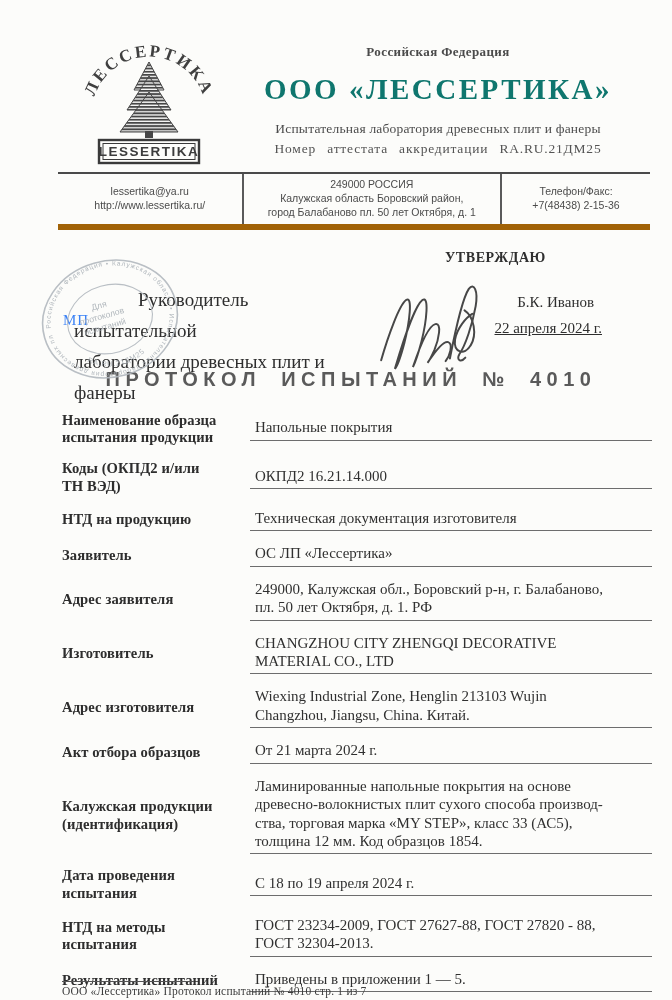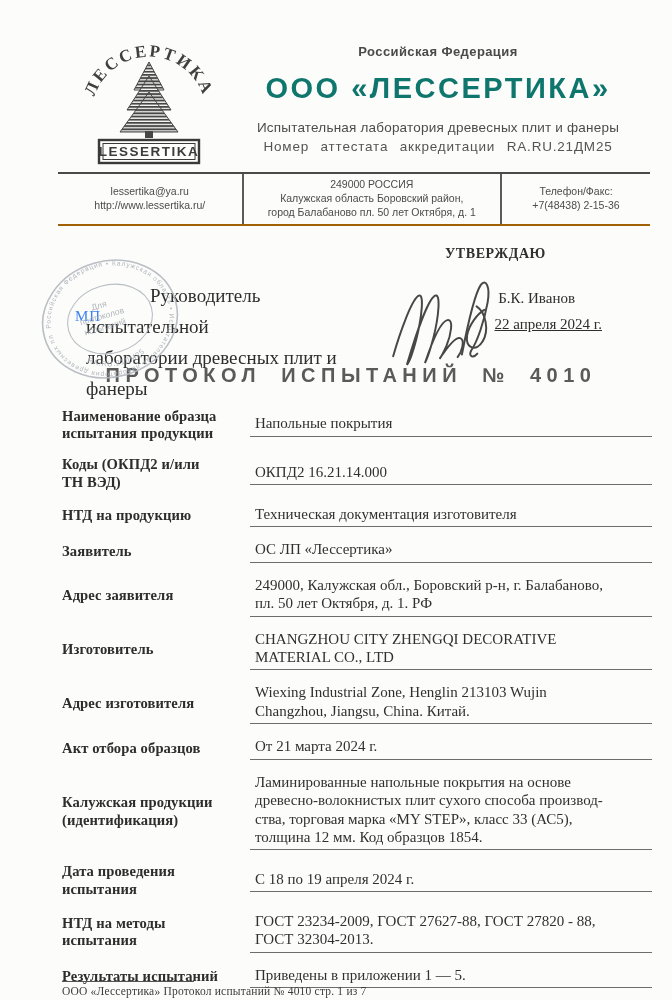--- a/index.html
+++ b/index.html
@@ -9,43 +9,43 @@
     width:672px; height:1000px;
     margin:0 auto;
     background:#fcfcfa;
     font-family:"Liberation Serif", serif;
     color:#343434;
     overflow:hidden;
   }
   
   .header { display:flex; padding:42px 22px 0 60px; }
   .logo-wrap { width:152px; margin-left:14px; flex:none; }
-  .header-center { flex:1; text-align:center; font-family:Liberation Sans, sans-serif; padding-top:2px; }
+  .header-center { flex:1; text-align:center; font-family:Liberation Serif, serif; padding-top:2px; }
   .country { font-size:13px; font-weight:bold; color:#4a4a4a; letter-spacing:0.4px; margin-bottom:13px; }
   .company { font-size:29px; font-weight:bold; color:#0f766e; letter-spacing:2.5px; margin-bottom:15px; white-space:nowrap; }
   .subtitle { font-size:13.5px; color:#4c4c4c; margin-bottom:4px; letter-spacing:0.2px; }
   .accreditation { font-size:13.5px; color:#545454; letter-spacing:0.8px; word-spacing:7px; }
   
   .contact-table {
     display:flex; margin:2px 22px 0 58px;
-    border-top:2px solid #4a4a4a; border-bottom:2px solid #a16207;
+    border-top:2px solid #4a4a4a; border-bottom:6px solid #a16207;
     font-family:"Liberation Sans", sans-serif;
     font-size:10.5px; line-height:1.32; color:#4b4b4b; text-align:center;
   }
   .contact-cell { padding:4px 3px; display:flex; flex-direction:column; justify-content:center; }
   .cell-email { width:31%; }
   .cell-address { width:44%; border-left:2px solid #5a5a5a; border-right:2px solid #5a5a5a; }
   .cell-phone { width:25%; }
   
-  .approval { position:relative; height:114px; margin-top:20px; font-size:15px;margin-left:12px; }
+  .approval { position:relative; height:114px; margin-top:20px; font-size:15px; }
   .approve-label { position:absolute; top:0; right:126px; font-weight:bold; font-size:14px; letter-spacing:0.6px; color:#2f2f2f; }
   .approver-title { position:absolute; top:34px; left:74px; width:296px; line-height:31px; text-indent:64px; white-space:pre-line; font-size:19px; color:#2e2e2e; }
   .seal-mark { position:absolute; top:62px; left:63px; font-size:15px; letter-spacing:1px; color:#3b82f6; }
   .signature-wrap { position:absolute; top:18px; left:376px; width:116px; height:114px; }
-  .approver-name { position:absolute; top:44px; right:97px; font-size:15px; color:#2e2e2e; }
+  .approver-name { position:absolute; top:44px; right:78px; font-size:15px; color:#2e2e2e; }
   .approval-date { position:absolute; top:70px; right:70px; font-size:15px; color:#2e2e2e;text-decoration:underline; }
   .stamp-wrap { position:absolute; top:256px; left:37px; width:146px; height:126px; z-index:3; opacity:0.92; }
   
   .protocol-title {
     text-align:center; font-family:"Liberation Sans", sans-serif;
     font-weight:bold; font-size:20px; letter-spacing:5.5px; word-spacing:9px;
     color:#5a5a5a; margin:4px 0 0 30px; white-space:nowrap;
   }
   
   .fields { margin:21px 20px 0 62px; }

